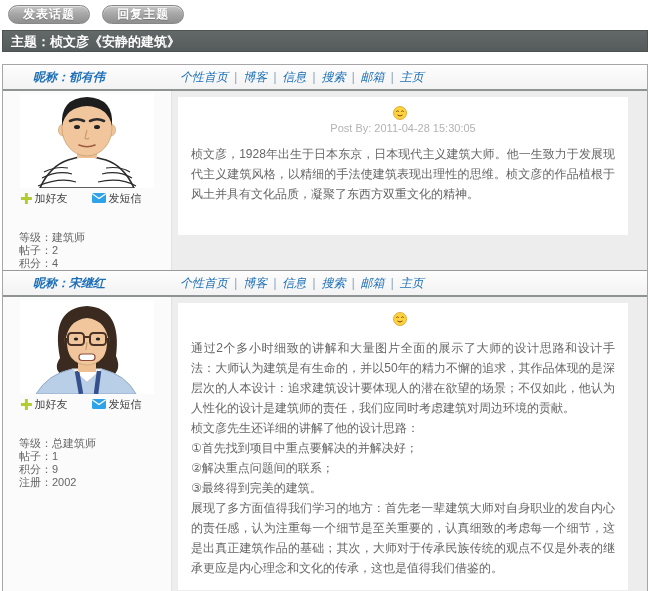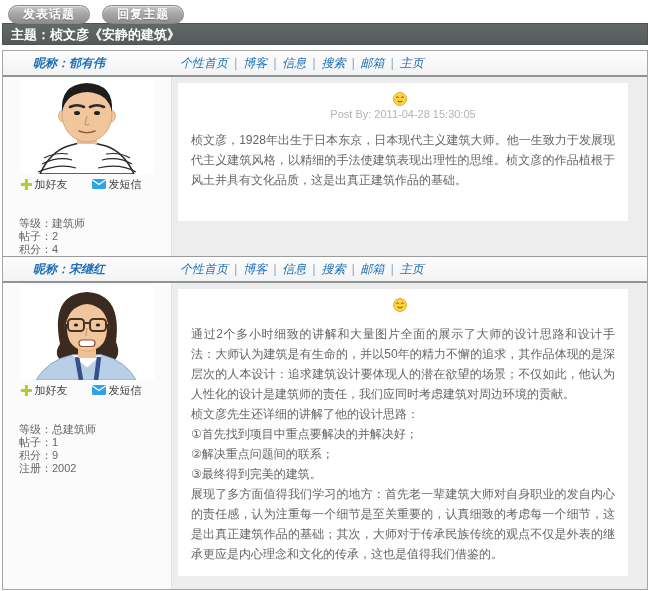--- a/index.html
+++ b/index.html
@@ -15,21 +15,21 @@
     display: inline-block; min-width: 78px; height: 19px; line-height: 17px;
     margin-right: 9px; padding: 0 14px; text-align: center;
     background: linear-gradient(#c6c6c6, #a8a8a8 45%, #8f8f8f);
     border: 1px solid #878787; border-radius: 10px;
     color: #fff; font-size: 12px; font-weight: bold; letter-spacing: 1px;
     text-shadow: 0 1px 1px rgba(0,0,0,.25); cursor: pointer;
     box-shadow: inset 0 1px 0 rgba(255,255,255,.5);
   }
   
   .title-bar {
-    margin: 5px 2px; height: 22px; line-height: 22px; padding-left: 8px;
+    margin: 12px 2px; height: 22px; line-height: 22px; padding-left: 8px;
     background: linear-gradient(#636868, #555a5a);
     border: 1px solid #4d5252;
     color: #fff; font-size: 13px; font-weight: bold;
   }
   
   .container { margin: 1px 2px 0 2px; border: 1px solid #a6a6a6; background: #fff; }
   .post + .post { border-top: 1px solid #9a9a9a; }
   .post-header {
     display: flex; align-items: center; height: 26px;
     background: linear-gradient(#fdfdfd, #f3f3f3);
@@ -134,21 +134,21 @@
         <div class="post-card card-1">
           <div class="post-meta">
             <span class="smiley"><svg width="14" height="14" viewBox="0 0 14 14">
                   <circle cx="7" cy="7" r="6.5" fill="#ffd23e" stroke="#d89d20" stroke-width="0.8"></circle>
                   <path d="M3.2 5.6 Q4.5 4.0 5.8 5.6" stroke="#7a4a10" stroke-width="1" fill="none"></path>
                   <path d="M8.2 5.6 Q9.5 4.0 10.8 5.6" stroke="#7a4a10" stroke-width="1" fill="none"></path>
                   <path d="M4.5 9 Q7 11 9.5 9" stroke="#7a4a10" stroke-width="1" fill="none"></path>
                 </svg></span>
             <span>Post By: 2011-04-28 15:30:05</span>
           </div>
-          <div class="post-text">桢文彦，1928年出生于日本东京，日本现代主义建筑大师。他一生致力于发展现代主义建筑风格，以精细的手法使建筑表现出理性的思维。桢文彦的作品植根于风土并具有文化品质，这是出真正建筑作品的基础。</div>
+          <div class="post-text">桢文彦，1928年出生于日本东京，日本现代主义建筑大师。他一生致力于发展现代主义建筑风格，以精细的手法使建筑表现出理性的思维。桢文彦的作品植根于风土并具有文化品质，凝聚了东西方双重文化的精神。</div>
         </div>
       </div>
     </div>
   </div>
 
   <div class="post">
     <div class="post-header">
       <div class="nick">昵称：宋继红</div>
       <div class="links">
         <a>个性首页</a><span class="sep">|</span><a>博客</a><span class="sep">|</span><a>信息</a><span class="sep">|</span><a>搜索</a><span class="sep">|</span><a>邮箱</a><span class="sep">|</span><a>主页</a>

